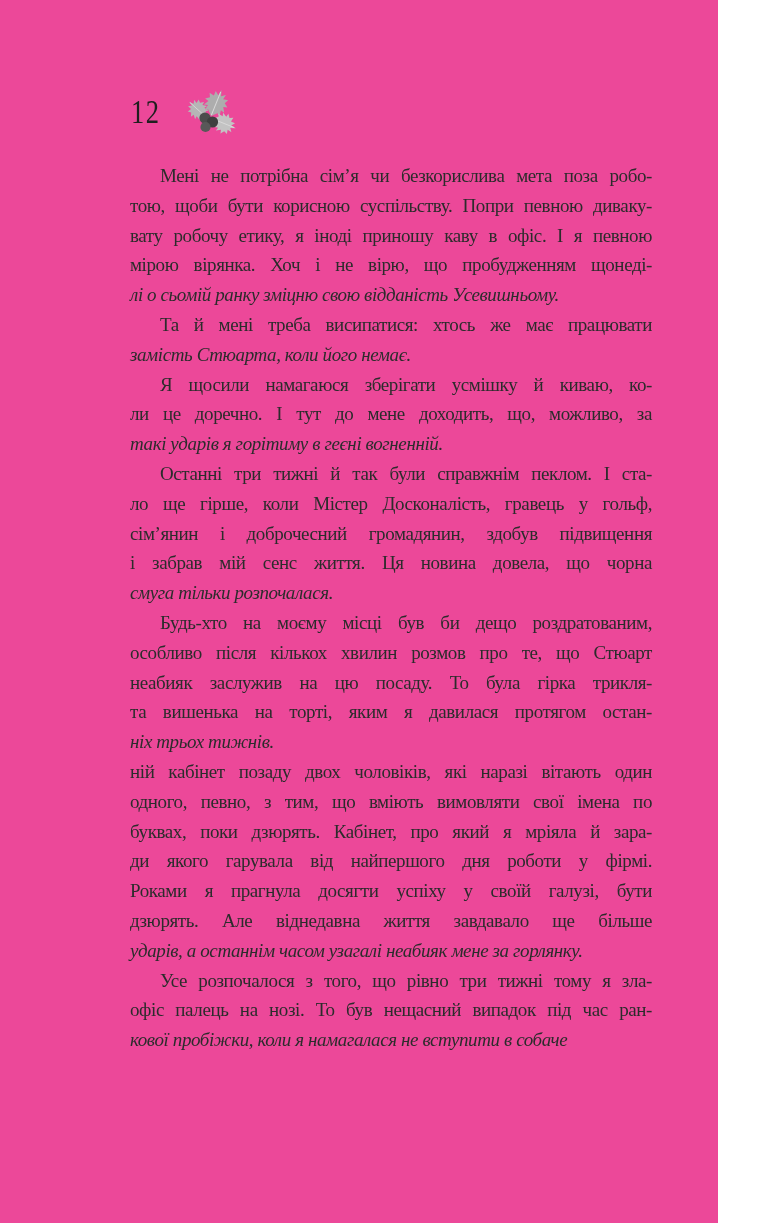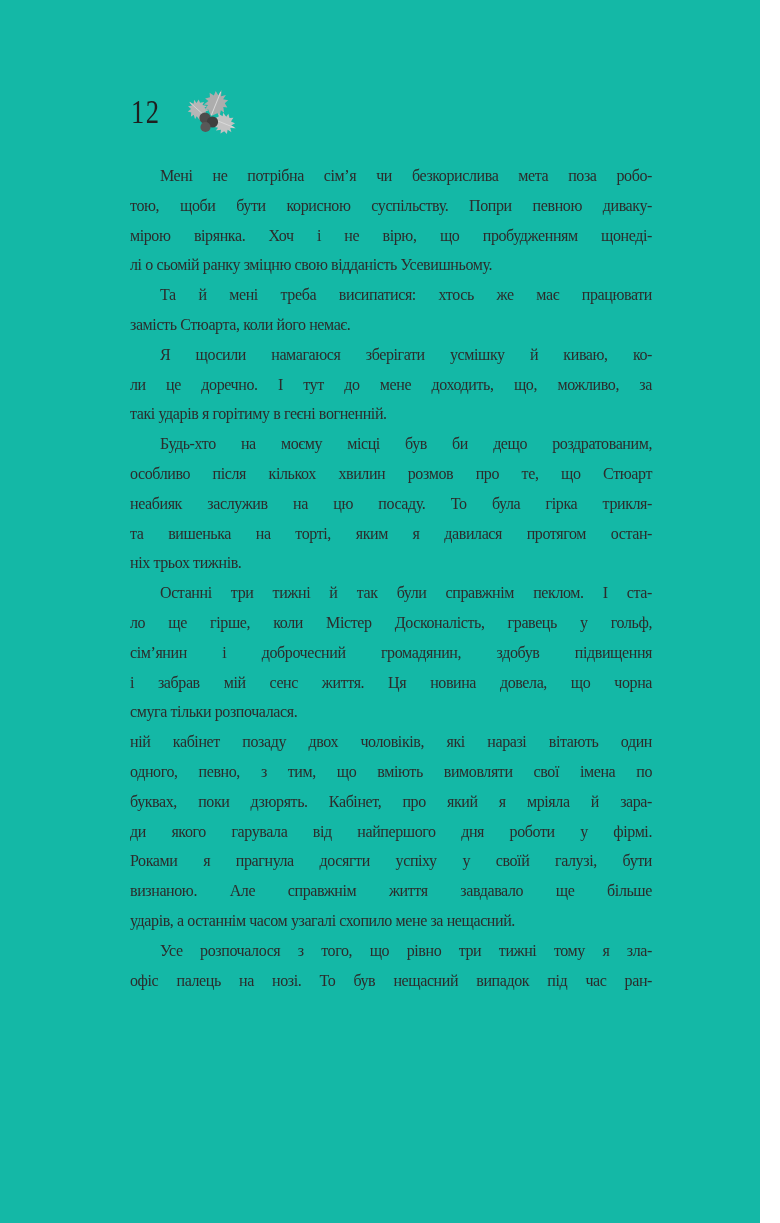--- a/index.html
+++ b/index.html
@@ -1,22 +1,23 @@
 <!DOCTYPE html>
 <html><head>
 <meta charset="utf-8">
 <style>
   html, body { margin: 0; padding: 0; background: #ffffff; }
   .page {
     position: relative;
-    width: 760px;
+    width: 688px;
     height: 1223px;
-    background: #14b8a6;
+    background: #ec4899;
     overflow: hidden;
     font-family: "Liberation Serif", serif;
+    padding-left: 30px;
   }
   .header {
     position: absolute;
     left: 131px;
     top: 84px;
     height: 56px;
     display: flex;
     align-items: center;
     gap: 15px;
   }
@@ -30,34 +31,34 @@
     transform-origin: left center;
     font-family: "Liberation Serif", serif;
   }
   .holly { display: inline-block; width: 58px; height: 54px; margin-top: -2px; }
   .text-block {
     position: absolute;
     left: 130px;
     top: 161px;
     width: 522px;
     color: #2c2c2c;
-    font-size: 16px;
+    font-size: 19px;
     letter-spacing: -0.4px;
   }
   .para { margin: 0; padding: 0; }
   .line {
     height: 29.8px;
     line-height: 29.8px;
     white-space: nowrap;
     text-align: justify;
     text-align-last: justify;
     text-justify: inter-word;
   }
   .line.first { text-indent: 30px; }
-  .line.para-last { text-align-last: left; }
+  .line.para-last { text-align-last: left; font-style: italic; }
 </style>
 </head>
 <body>
 
 <div class="page">
 
   <div class="header">
     <span class="pagenum">12</span>
     <span class="holly">
       <svg width="58" height="54" viewBox="0 0 58 54" xmlns="http://www.w3.org/2000/svg">
@@ -81,54 +82,56 @@
         <circle cx="28.5" cy="38" r="5.6" fill="#3f3f3f"></circle>
         <circle cx="21.5" cy="43" r="5.1" fill="#585858"></circle>
       </svg>
     </span>
   </div>
 
   <div class="text-block" id="textBlock">
       <div class="para">
         <div class="line first">Мені не потрібна сім’я чи безкорислива мета поза робо-</div>
         <div class="line">тою, щоби бути корисною суспільству. Попри певною диваку-</div>
+        <div class="line">вату робочу етику, я іноді приношу каву в офіс. І я певною</div>
         <div class="line">мірою вірянка. Хоч і не вірю, що пробудженням щонеді-</div>
         <div class="line para-last">лі о сьомій ранку зміцню свою відданість Усевишньому.</div>
       </div>
       <div class="para">
         <div class="line first">Та й мені треба висипатися: хтось же має працювати</div>
         <div class="line para-last">замість Стюарта, коли його немає.</div>
       </div>
       <div class="para">
         <div class="line first">Я щосили намагаюся зберігати усмішку й киваю, ко-</div>
         <div class="line">ли це доречно. І тут до мене доходить, що, можливо, за</div>
         <div class="line para-last">такі ударів я горітиму в геєні вогненній.</div>
       </div>
       <div class="para">
+        <div class="line first">Останні три тижні й так були справжнім пеклом. І ста-</div>
+        <div class="line">ло ще гірше, коли Містер Досконалість, гравець у гольф,</div>
+        <div class="line">сім’янин і доброчесний громадянин, здобув підвищення</div>
+        <div class="line">і забрав мій сенс життя. Ця новина довела, що чорна</div>
+        <div class="line para-last">смуга тільки розпочалася.</div>
+      </div>
+      <div class="para">
         <div class="line first">Будь-хто на моєму місці був би дещо роздратованим,</div>
         <div class="line">особливо після кількох хвилин розмов про те, що Стюарт</div>
         <div class="line">неабияк заслужив на цю посаду. То була гірка трикля-</div>
         <div class="line">та вишенька на торті, яким я давилася протягом остан-</div>
         <div class="line para-last">ніх трьох тижнів.</div>
       </div>
       <div class="para">
-        <div class="line first">Останні три тижні й так були справжнім пеклом. І ста-</div>
-        <div class="line">ло ще гірше, коли Містер Досконалість, гравець у гольф,</div>
-        <div class="line">сім’янин і доброчесний громадянин, здобув підвищення</div>
-        <div class="line">і забрав мій сенс життя. Ця новина довела, що чорна</div>
-        <div class="line para-last">смуга тільки розпочалася.</div>
-      </div>
-      <div class="para">
         <div class="line">ній кабінет позаду двох чоловіків, які наразі вітають один</div>
         <div class="line">одного, певно, з тим, що вміють вимовляти свої імена по</div>
         <div class="line">буквах, поки дзюрять. Кабінет, про який я мріяла й зара-</div>
         <div class="line">ди якого гарувала від найпершого дня роботи у фірмі.</div>
         <div class="line">Роками я прагнула досягти успіху у своїй галузі, бути</div>
-        <div class="line">визнаною. Але справжнім життя завдавало ще більше</div>
-        <div class="line para-last">ударів, а останнім часом узагалі схопило мене за нещасний.</div>
+        <div class="line">дзюрять. Але віднедавна життя завдавало ще більше</div>
+        <div class="line para-last">ударів, а останнім часом узагалі неабияк мене за горлянку.</div>
       </div>
       <div class="para">
         <div class="line first">Усе розпочалося з того, що рівно три тижні тому я зла-</div>
         <div class="line">офіс палець на нозі. То був нещасний випадок під час ран-</div>
+        <div class="line para-last">кової пробіжки, коли я намагалася не вступити в собаче</div>
       </div>
     </div>
 
 </div>
 
 </body></html>

